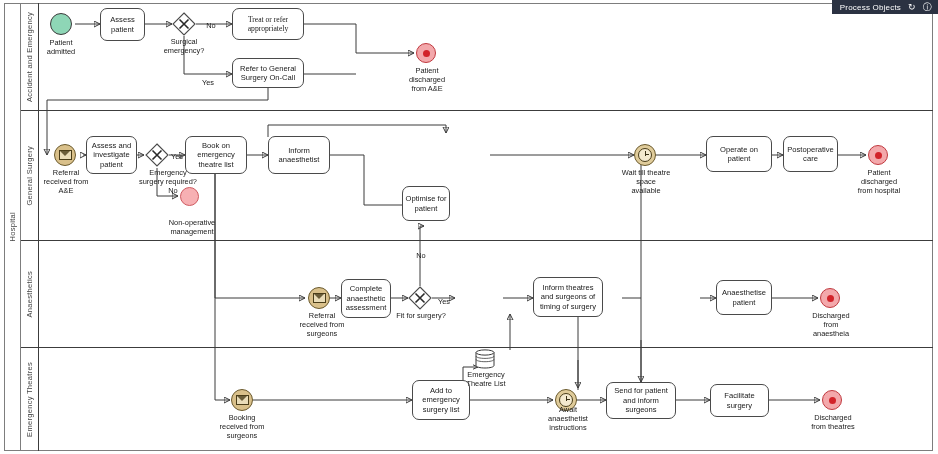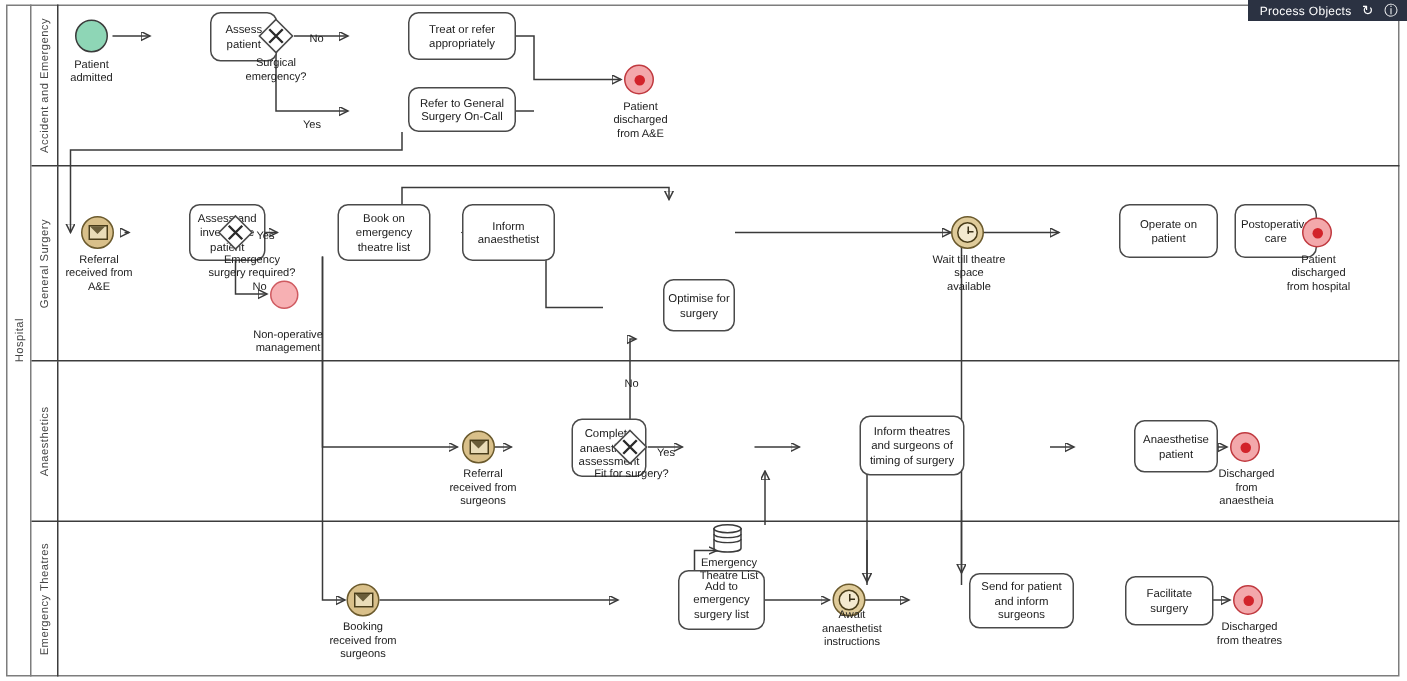--- a/index.html
+++ b/index.html
@@ -19,21 +19,21 @@
   .pool-label span{writing-mode:vertical-rl;transform:rotate(180deg);font-size:7.5px;color:#444;letter-spacing:.3px;}
   .lane{position:absolute;left:21px;border-bottom:1px solid #3c3c3c;box-sizing:border-box;width:912px;}
   .lane.last{border-bottom:none;}
   .lane-title{position:absolute;left:21px;width:18px;border-right:1px solid #3c3c3c;box-sizing:border-box;
               display:flex;align-items:center;justify-content:center;}
   .lane-title span{writing-mode:vertical-rl;transform:rotate(180deg);font-size:7.5px;color:#444;letter-spacing:.3px;}
 
   
   .task{position:absolute;box-sizing:border-box;border:1.1px solid #4a4a4a;border-radius:7px;background:#fff;
         display:flex;align-items:center;justify-content:center;text-align:center;
-        font-size:7.6px;line-height:9.4px;color:#202020;padding:1px 2px;margin-left:40px;}
+        font-size:7.6px;line-height:9.4px;color:#202020;padding:1px 2px;}
   .gw{position:absolute;width:24px;height:24px;}
   .ev{position:absolute;border-radius:50%;box-sizing:border-box;}
   .ev.start-green{background:#8ed6b6;border:1.2px solid #3b3b3b;}
   .ev.msg{background:#d9c08a;border:1.2px solid #6b5a2d;display:flex;align-items:center;justify-content:center;}
   .ev.msg .inner{width:11px;height:8px;border:1px solid #4a3d19;background:#e9dcb8;position:relative;}
   .ev.msg .inner:before{content:"";position:absolute;left:0;top:0;width:0;height:0;
         border-left:5.5px solid transparent;border-right:5.5px solid transparent;border-top:5px solid #4a3d19;opacity:.8;}
   .ev.timer{background:#dfcb9a;border:1.2px solid #6b5a2d;display:flex;align-items:center;justify-content:center;}
   .ev.timer .clockface{width:12px;height:12px;border-radius:50%;border:1px solid #4a3d19;background:#f3e9cf;position:relative;}
   .ev.timer .clockface:before{content:"";position:absolute;left:50%;top:2px;width:1px;height:4.5px;background:#3a3118;}
@@ -151,21 +151,21 @@
 
   <svg class="gw" style="left:172px;top:12px;" viewBox="0 0 24 24">
     <path d="M12,1 L23,12 L12,23 L1,12 Z" fill="#fff" stroke="#4a4a4a" stroke-width="1.1"></path>
     <path d="M7.5,7.5 L16.5,16.5 M16.5,7.5 L7.5,16.5" stroke="#2a2a2a" stroke-width="1.6" fill="none"></path>
   </svg>
   <div class="label" style="left:147px;top:37px;width:74px;white-space:pre-line;">Surgical
 emergency?</div>
   <div class="label" style="left:202px;top:21px;width:18px;">No</div>
   <div class="label" style="left:198px;top:78px;width:20px;">Yes</div>
 
-  <div class="task" style="left:232px;top:8px;width:72px;height:32px;white-space:pre-line;">Treat or refer
+  <div class="task" style="left:232px;top:8px;width:72px;height:32px;white-space:pre-line;font-family:Liberation Serif, serif;">Treat or refer
 appropriately</div>
   <div class="task" style="left:232px;top:58px;width:72px;height:30px;white-space:pre-line;">Refer to General
 Surgery On-Call</div>
 
   <div class="ev end-red" style="left:416px;top:43px;width:20px;height:20px;">
       <span class="dot"></span>
     </div>
   <div class="label" style="left:396px;top:66px;width:62px;white-space:pre-line;">Patient
 discharged
 from A&amp;E</div>
@@ -194,21 +194,21 @@
   <div class="label" style="left:157px;top:218px;width:70px;white-space:pre-line;">Non-operative
 management</div>
 
   <div class="task" style="left:185px;top:136px;width:62px;height:38px;white-space:pre-line;">Book on
 emergency
 theatre list</div>
   <div class="task" style="left:268px;top:136px;width:62px;height:38px;white-space:pre-line;">Inform
 anaesthetist</div>
 
   <div class="task" style="left:402px;top:186px;width:48px;height:35px;white-space:pre-line;">Optimise for
-surgery</div>
+patient</div>
 
   <div class="ev timer" style="left:634px;top:144px;width:22px;height:22px;">
       <span class="clockface"></span>
     </div>
   <div class="label" style="left:611px;top:168px;width:70px;white-space:pre-line;">Wait till theatre
 space
 available</div>
 
   <div class="task" style="left:706px;top:136px;width:66px;height:36px;white-space:pre-line;">Operate on
 patient</div>

